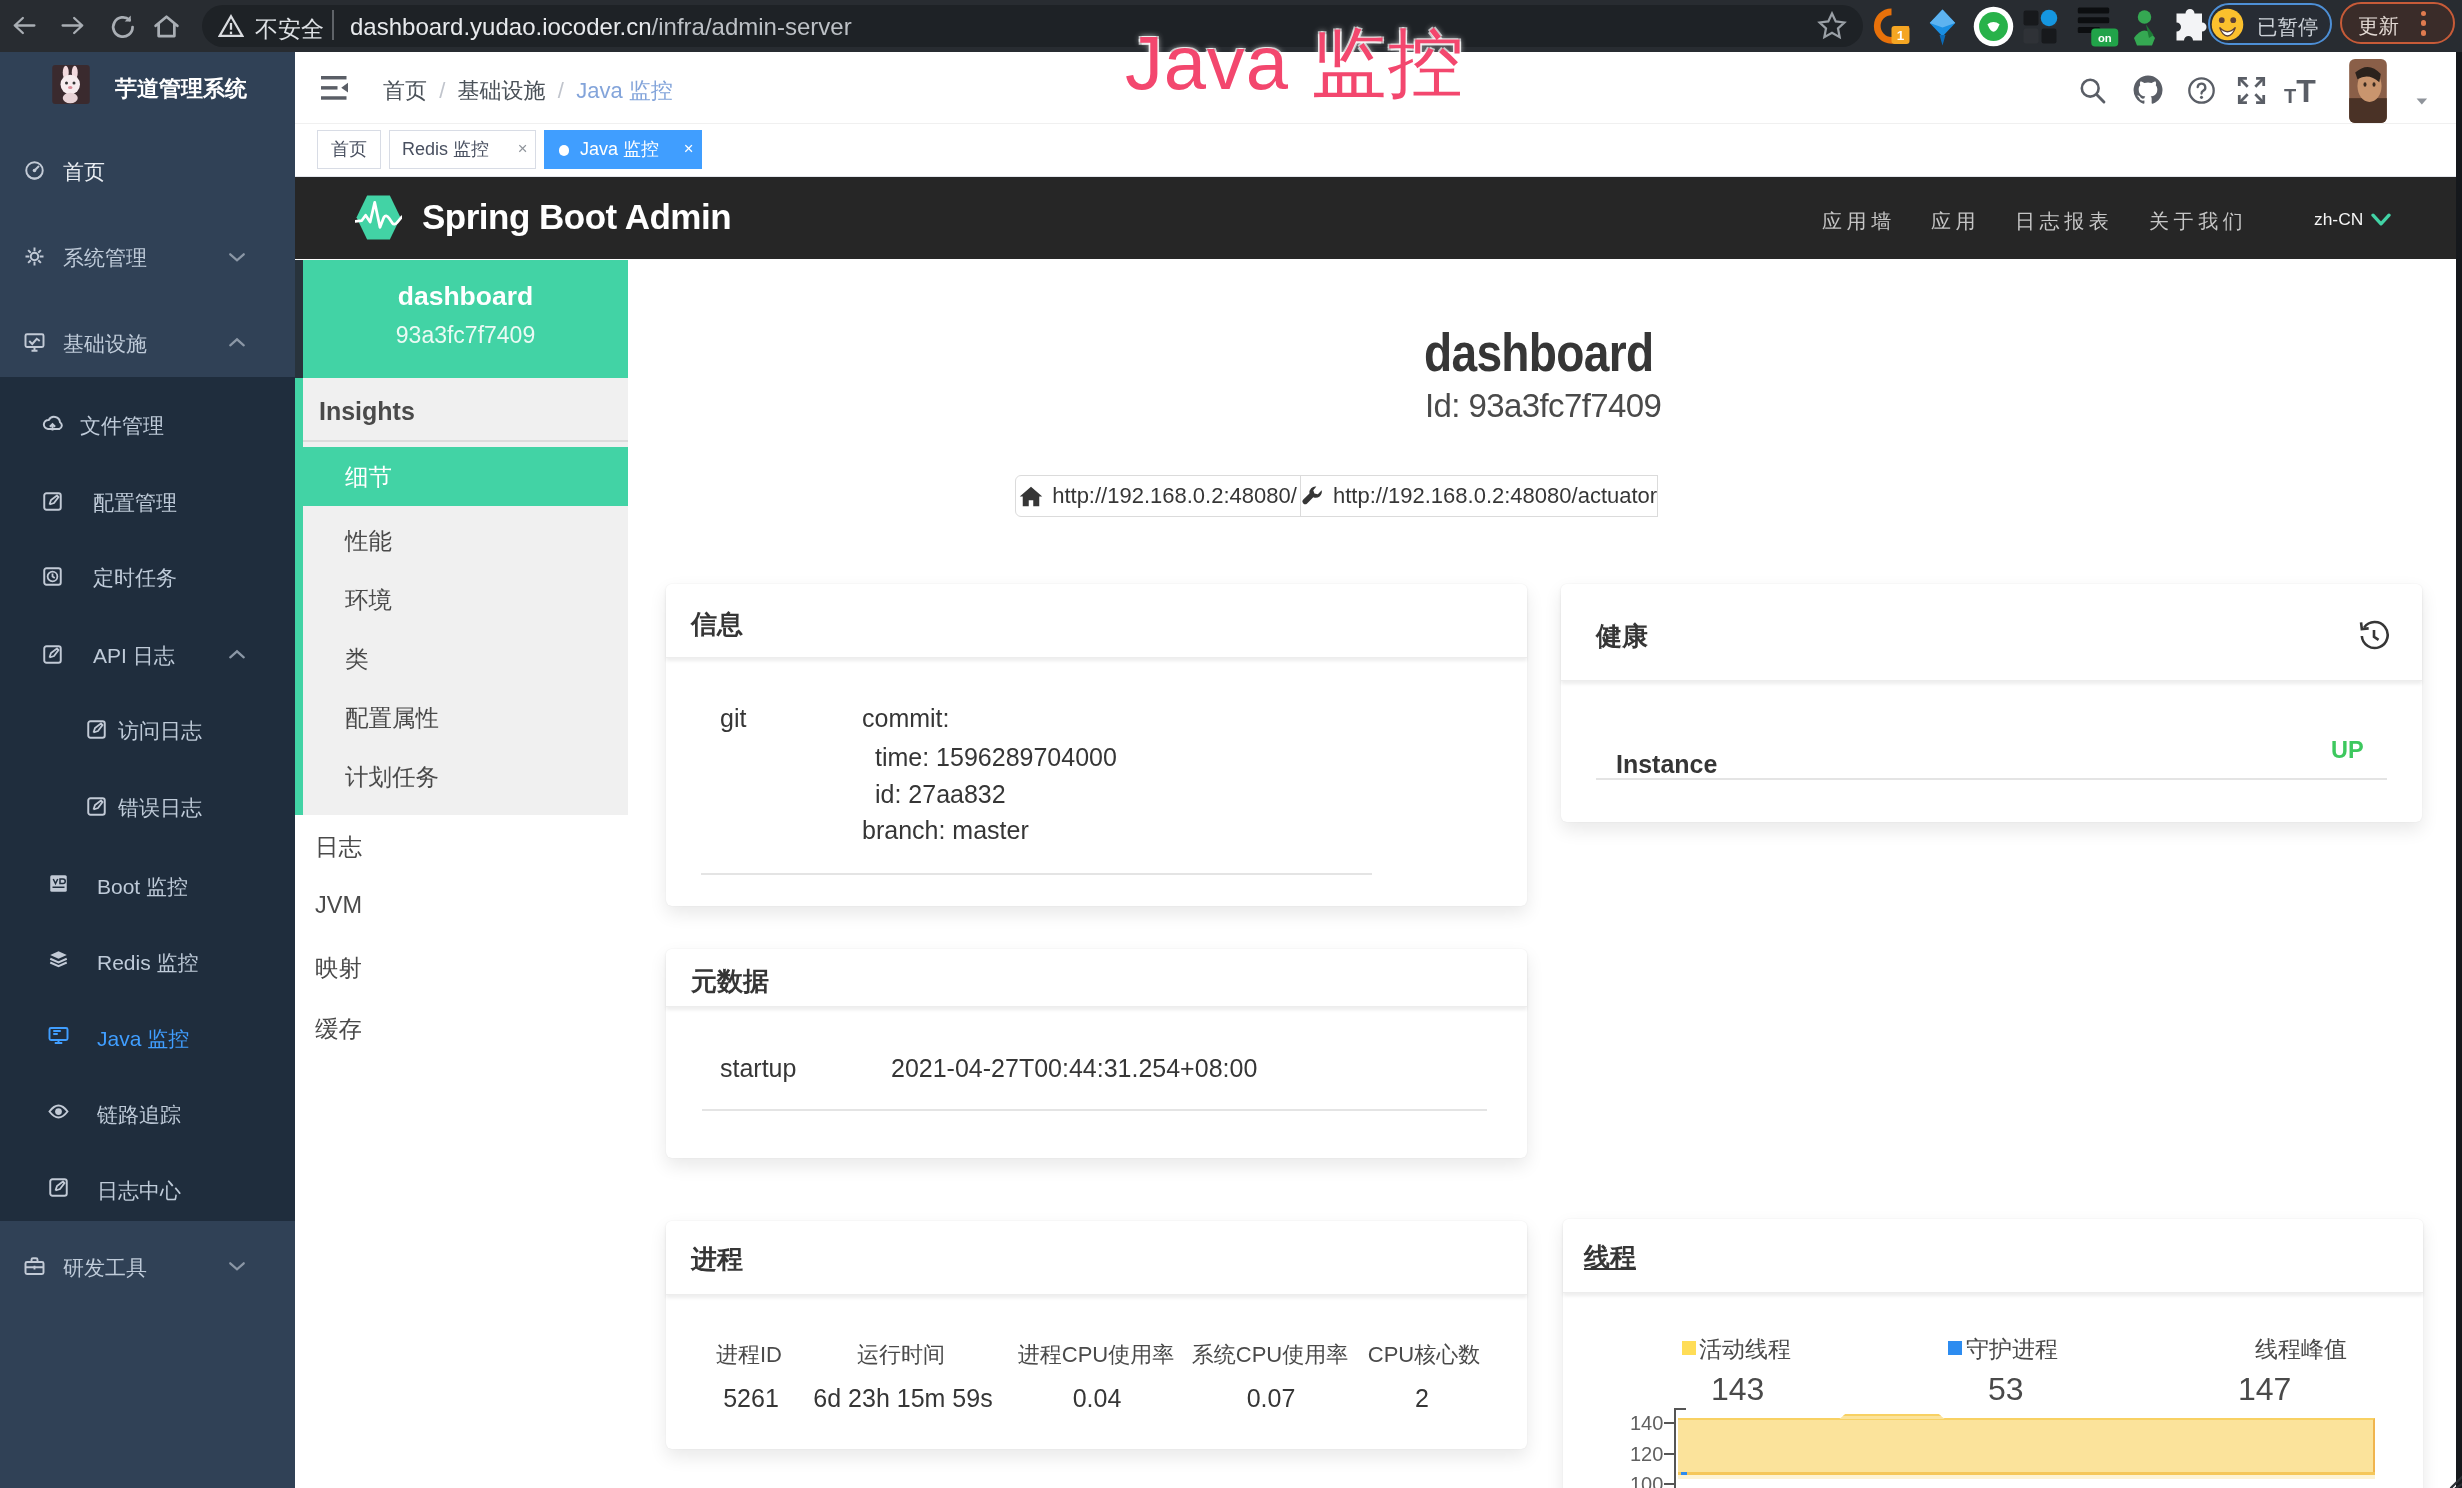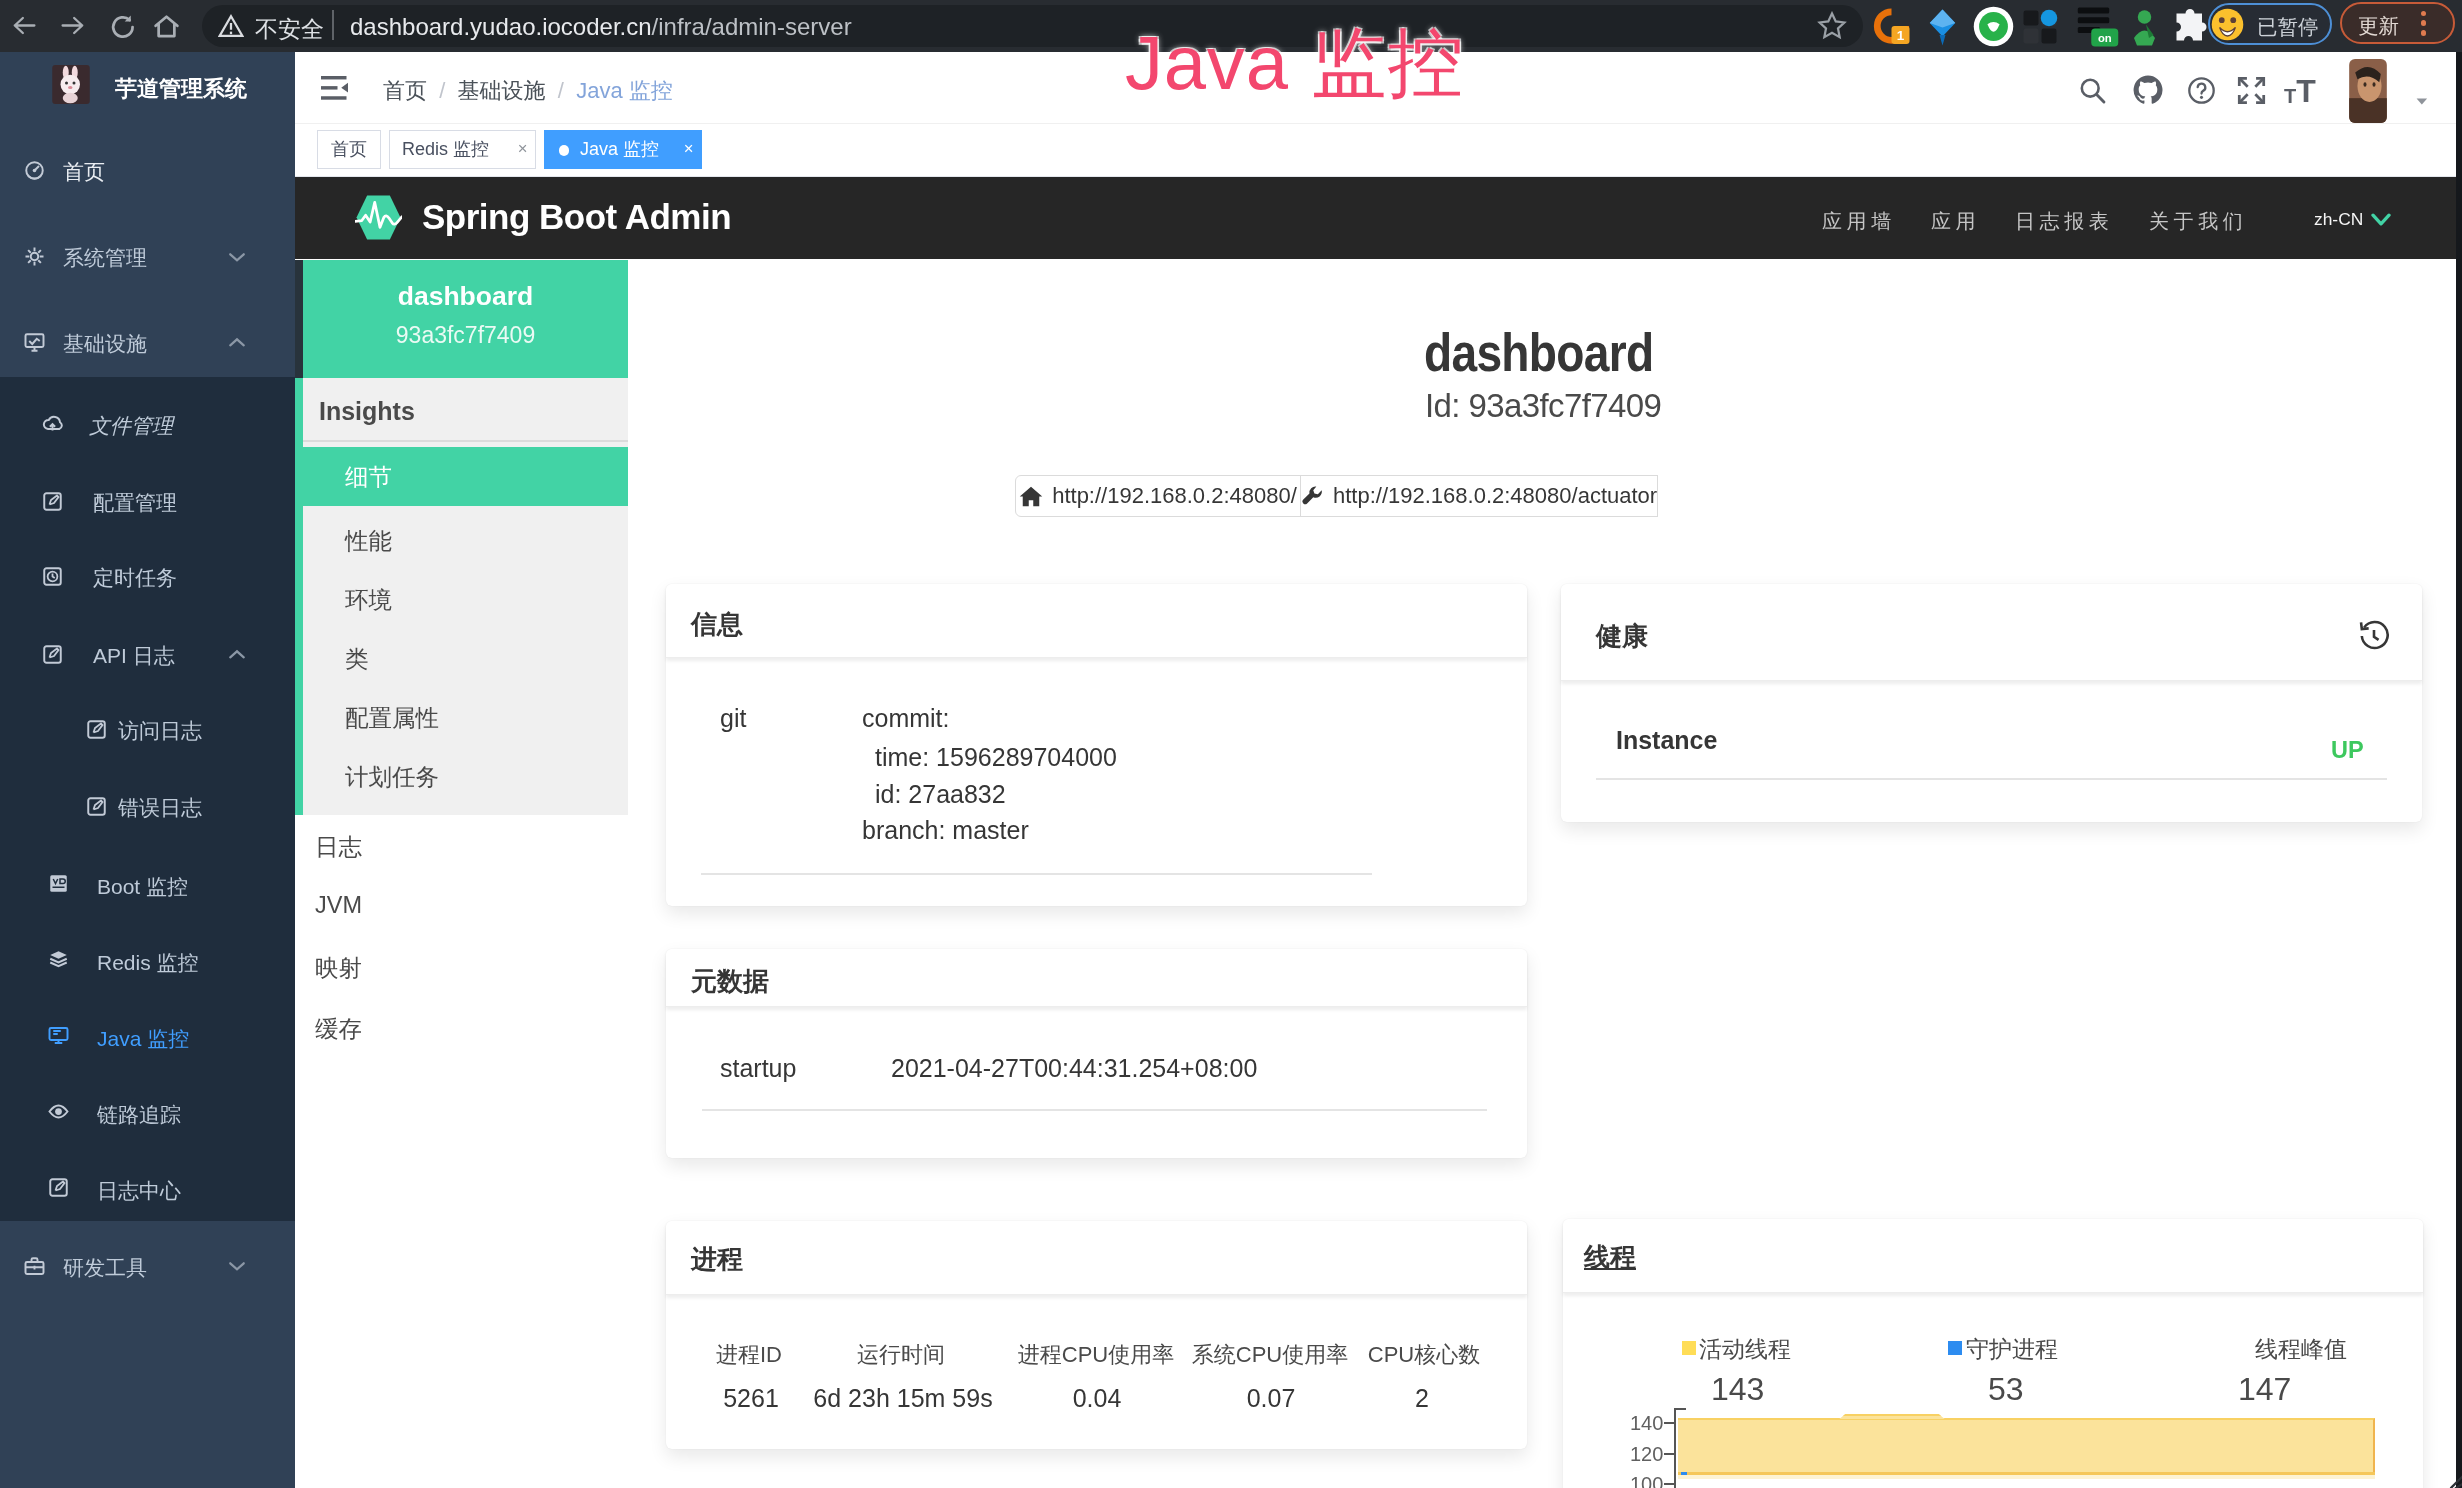--- a/index.html
+++ b/index.html
@@ -141,21 +141,21 @@
     </svg>
   <div class="mi" style="left:63px;top:330px;">基础设施</div>
   <svg class="chev" style="left:228px;top:337px" viewBox="0 0 24 14">
       <path d="M3 11 L12 3 L21 11" stroke="#8b97a6" stroke-width="3" fill="none" stroke-linecap="round"></path>
     </svg>
 
   <svg class="mic" style="left:42px;top:414px" width="21" height="21" viewBox="0 0 28 28">
       <path d="M8 20 a6 6 0 1 1 1-12 a8 8 0 0 1 15 3 a5 5 0 0 1 -1 9 z" fill="none" stroke="#c2cad6" stroke-width="2.6"></path>
       <path d="M14 22 v-8 M10.5 17 l3.5-3.5 3.5 3.5" stroke="#c2cad6" stroke-width="2.6" fill="none"></path>
     </svg>
-  <div class="mi" style="left:89px;top:412px;font-style:italic;">文件管理</div>
+  <div class="mi" style="left:80px;top:412px;">文件管理</div>
 
   <svg class="mic" style="left:42px;top:491px" width="21" height="21" viewBox="0 0 28 28">
       <rect x="3" y="3" width="22" height="22" rx="3" fill="none" stroke="#c2cad6" stroke-width="2.6"></rect>
       <path d="M10 18 l2-6 8-6 2 2 -6 8 -6 2" fill="none" stroke="#c2cad6" stroke-width="2.4"></path>
     </svg>
   <div class="mi" style="left:93px;top:489px;">配置管理</div>
 
   <svg class="mic" style="left:42px;top:566px" width="21" height="21" viewBox="0 0 28 28">
       <rect x="3" y="3" width="22" height="22" rx="3" fill="none" stroke="#c2cad6" stroke-width="2.6"></rect>
       <circle cx="14" cy="14" r="6.5" fill="none" stroke="#c2cad6" stroke-width="2.4"></circle>
@@ -348,21 +348,21 @@
   </div>
 
   <div class="card" style="left:1561px;top:584px;width:861px;height:238px;">
     <div class="chead" style="height:97px;"></div>
     <div class="ctitle" style="left:35px;top:35px;">健康</div>
     <svg class="abs" style="left:797px;top:36px" width="32" height="32" viewBox="0 0 42 42">
       <path d="M8 10 a17 17 0 1 1 -3 11" fill="none" stroke="#363636" stroke-width="3.4"></path>
       <path d="M4 3 l1 9 9 -1" fill="none" stroke="#363636" stroke-width="3.4"></path>
       <path d="M21 13 v9 l6 4" fill="none" stroke="#363636" stroke-width="3.4"></path>
     </svg>
-    <div class="t" style="left:55px;top:142px;font-weight:700;">Instance</div>
+    <div class="t" style="left:55px;top:166px;font-weight:700;">Instance</div>
     <div class="t" style="left:770px;top:153px;font-weight:700;color:#3dc85e;font-size:23.5px;">UP</div>
     <div class="hr" style="left:35px;top:194px;width:791px;"></div>
   </div>
 
   <div class="card" style="left:666px;top:949px;width:861px;height:209px;">
     <div class="chead" style="height:58px;"></div>
     <div class="ctitle" style="left:25px;top:15px;">元数据</div>
     <div class="t" style="left:54px;top:105px;">startup</div>
     <div class="t" style="left:225px;top:105px;">2021-04-27T00:44:31.254+08:00</div>
     <div class="hr" style="left:36px;top:160px;width:785px;"></div>

